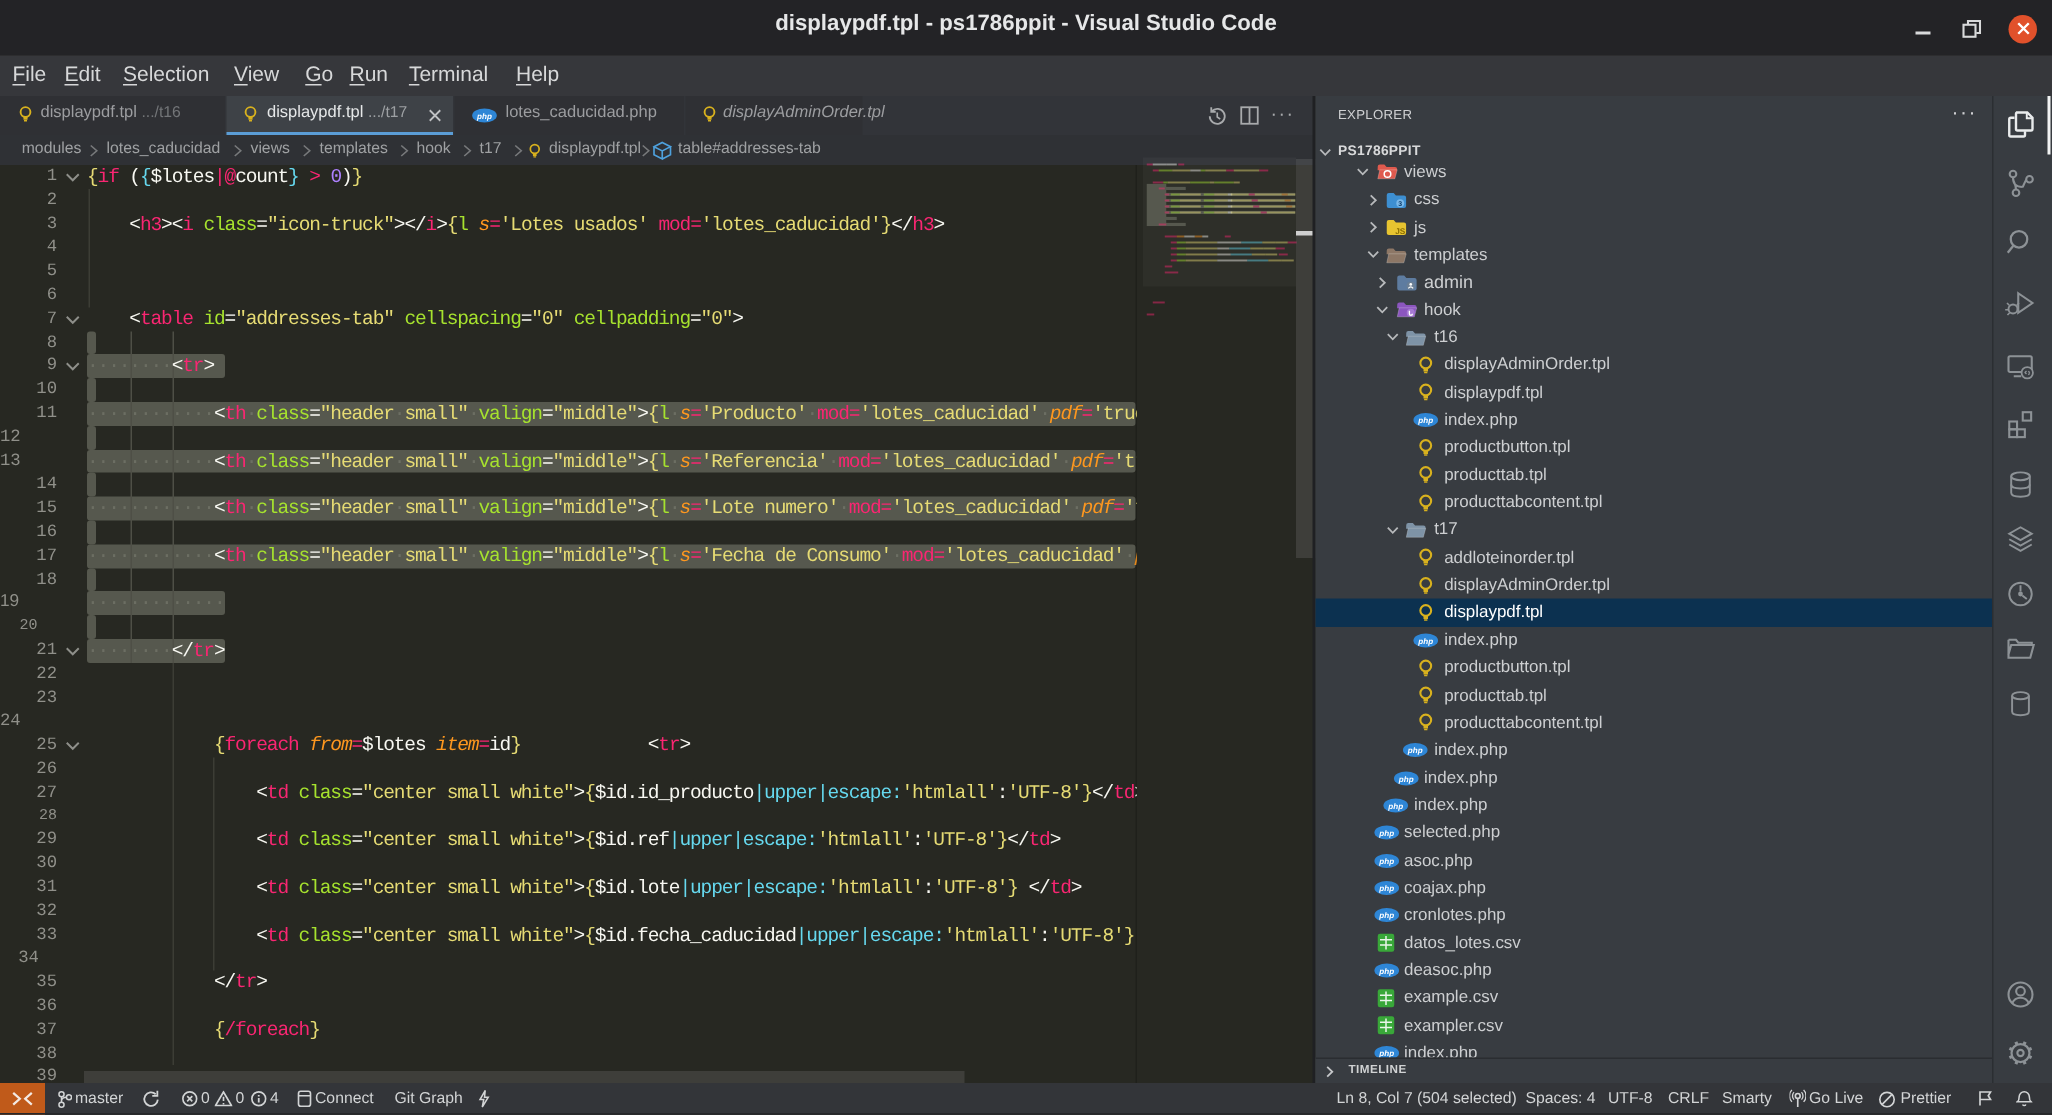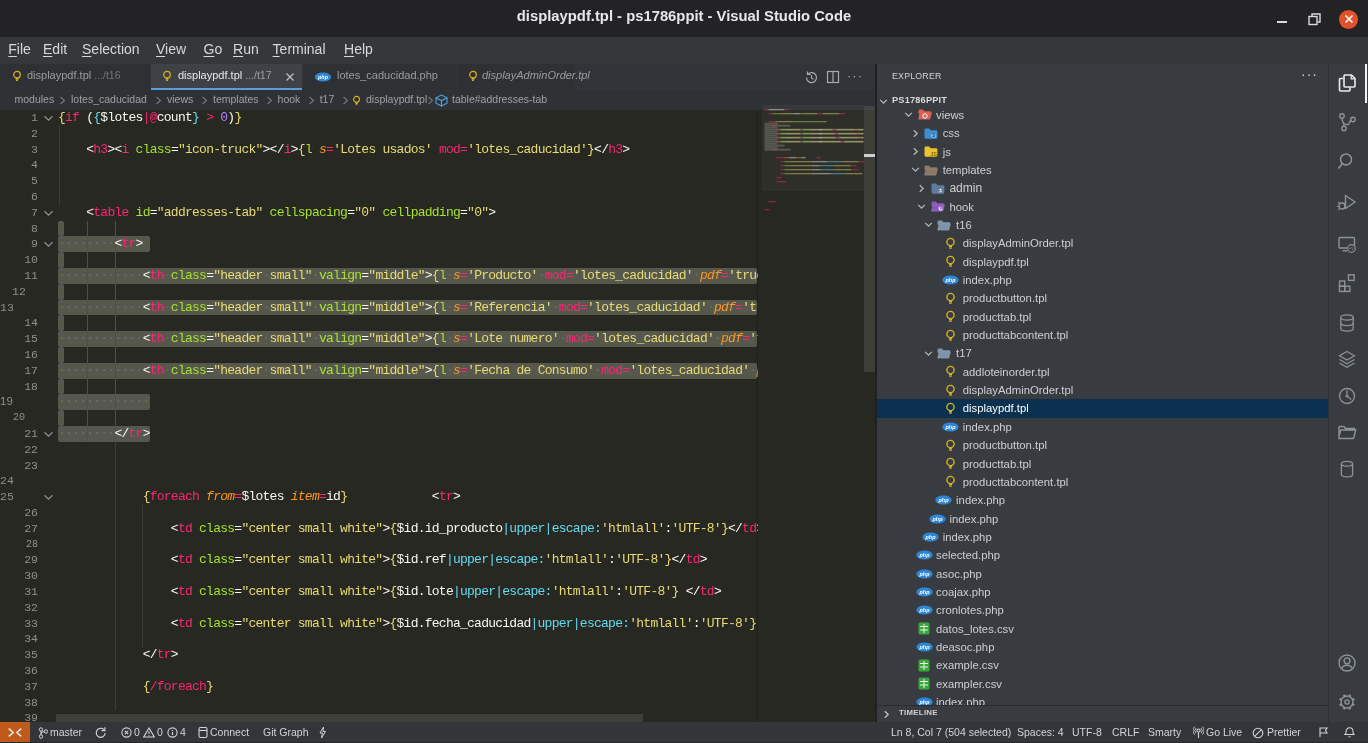--- a/index.html
+++ b/index.html
@@ -130,43 +130,43 @@
 <div style="position:absolute;left:0;top:125.8px;width:38px;text-align:right;font-family:'Liberation Mono',monospace;font-size:11.5px;line-height:15.8px;color:#90908a">2</div>
 <div style="position:absolute;left:0;top:141.6px;width:38px;text-align:right;font-family:'Liberation Mono',monospace;font-size:11.5px;line-height:15.8px;color:#90908a">3</div>
 <div style="position:absolute;left:0;top:157.4px;width:38px;text-align:right;font-family:'Liberation Mono',monospace;font-size:11.5px;line-height:15.8px;color:#90908a">4</div>
 <div style="position:absolute;left:0;top:173.2px;width:38px;text-align:right;font-family:'Liberation Mono',monospace;font-size:11.5px;line-height:15.8px;color:#90908a">5</div>
 <div style="position:absolute;left:0;top:189.0px;width:38px;text-align:right;font-family:'Liberation Mono',monospace;font-size:11.5px;line-height:15.8px;color:#90908a">6</div>
 <div style="position:absolute;left:0;top:204.8px;width:38px;text-align:right;font-family:'Liberation Mono',monospace;font-size:11.5px;line-height:15.8px;color:#90908a">7</div>
 <div style="position:absolute;left:0;top:220.6px;width:38px;text-align:right;font-family:'Liberation Mono',monospace;font-size:11.5px;line-height:15.8px;color:#90908a">8</div>
 <div style="position:absolute;left:0;top:236.4px;width:38px;text-align:right;font-family:'Liberation Mono',monospace;font-size:11.5px;line-height:15.8px;color:#90908a">9</div>
 <div style="position:absolute;left:0;top:252.2px;width:38px;text-align:right;font-family:'Liberation Mono',monospace;font-size:11.5px;line-height:15.8px;color:#90908a">10</div>
 <div style="position:absolute;left:0;top:268.0px;width:38px;text-align:right;font-family:'Liberation Mono',monospace;font-size:11.5px;line-height:15.8px;color:#90908a">11</div>
-<div style="position:absolute;left:0;top:283.8px;width:38px;text-align:center;font-family:'Liberation Mono',monospace;font-size:11.5px;line-height:15.8px;color:#90908a">12</div>
+<div style="position:absolute;left:0;top:283.8px;width:38px;text-align:left;font-family:'Liberation Mono',monospace;font-size:11.5px;line-height:15.8px;color:#90908a">12</div>
 <div style="position:absolute;left:0;top:299.6px;width:38px;text-align:left;font-family:'Liberation Mono',monospace;font-size:11.5px;line-height:15.8px;color:#90908a">13</div>
 <div style="position:absolute;left:0;top:315.4px;width:38px;text-align:right;font-family:'Liberation Mono',monospace;font-size:11.5px;line-height:15.8px;color:#90908a">14</div>
 <div style="position:absolute;left:0;top:331.2px;width:38px;text-align:right;font-family:'Liberation Mono',monospace;font-size:11.5px;line-height:15.8px;color:#90908a">15</div>
 <div style="position:absolute;left:0;top:347.0px;width:38px;text-align:right;font-family:'Liberation Mono',monospace;font-size:11.5px;line-height:15.8px;color:#90908a">16</div>
 <div style="position:absolute;left:0;top:362.8px;width:38px;text-align:right;font-family:'Liberation Mono',monospace;font-size:11.5px;line-height:15.8px;color:#90908a">17</div>
 <div style="position:absolute;left:0;top:378.6px;width:38px;text-align:right;font-family:'Liberation Mono',monospace;font-size:11.5px;line-height:15.8px;color:#90908a">18</div>
 <div style="position:absolute;left:0;top:394.4px;width:38px;text-align:left;font-family:Liberation Sans, sans-serif;font-size:11.5px;line-height:15.8px;color:#90908a">19</div>
 <div style="position:absolute;left:0;top:410.2px;width:38px;text-align:center;font-family:'Liberation Mono',monospace;font-size:10px;line-height:15.8px;color:#90908a">20</div>
 <div style="position:absolute;left:0;top:426.0px;width:38px;text-align:right;font-family:'Liberation Mono',monospace;font-size:11.5px;line-height:15.8px;color:#90908a">21</div>
 <div style="position:absolute;left:0;top:441.8px;width:38px;text-align:right;font-family:'Liberation Mono',monospace;font-size:11.5px;line-height:15.8px;color:#90908a">22</div>
 <div style="position:absolute;left:0;top:457.6px;width:38px;text-align:right;font-family:'Liberation Mono',monospace;font-size:11.5px;line-height:15.8px;color:#90908a">23</div>
 <div style="position:absolute;left:0;top:473.4px;width:38px;font-family:'Liberation Mono',monospace;font-size:11.5px;line-height:15.8px;color:#90908a">24</div>
-<div style="position:absolute;left:0;top:489.2px;width:38px;font-family:'Liberation Mono',monospace;font-size:11.5px;line-height:15.8px;color:#90908a">25</div>
+<div style="position:absolute;left:0;top:489.2px;width:38px;text-align:right;font-family:'Liberation Mono',monospace;font-size:11.5px;line-height:15.8px;color:#90908a">25</div>
 <div style="position:absolute;left:0;top:505.0px;width:38px;text-align:right;font-family:'Liberation Mono',monospace;font-size:11.5px;line-height:15.8px;color:#90908a">26</div>
 <div style="position:absolute;left:0;top:520.8px;width:38px;text-align:right;font-family:'Liberation Mono',monospace;font-size:11.5px;line-height:15.8px;color:#90908a">27</div>
 <div style="position:absolute;left:0;top:536.6px;width:38px;text-align:right;font-family:'Liberation Mono',monospace;font-size:10px;line-height:15.8px;color:#90908a">28</div>
 <div style="position:absolute;left:0;top:552.4px;width:38px;text-align:right;font-family:'Liberation Mono',monospace;font-size:11.5px;line-height:15.8px;color:#90908a">29</div>
 <div style="position:absolute;left:0;top:568.2px;width:38px;text-align:right;font-family:'Liberation Mono',monospace;font-size:11.5px;line-height:15.8px;color:#90908a">30</div>
 <div style="position:absolute;left:0;top:584.0px;width:38px;text-align:right;font-family:'Liberation Mono',monospace;font-size:11.5px;line-height:15.8px;color:#90908a">31</div>
 <div style="position:absolute;left:0;top:599.8px;width:38px;text-align:right;font-family:'Liberation Mono',monospace;font-size:11.5px;line-height:15.8px;color:#90908a">32</div>
 <div style="position:absolute;left:0;top:615.6px;width:38px;text-align:right;font-family:'Liberation Mono',monospace;font-size:11.5px;line-height:15.8px;color:#90908a">33</div>
-<div style="position:absolute;left:0;top:631.4px;width:38px;text-align:right;font-family:'Liberation Mono',monospace;font-size:11.5px;line-height:15.8px;color:#90908a">34</div>
+<div style="position:absolute;left:0;top:631.4px;width:38px;text-align:center;font-family:'Liberation Mono',monospace;font-size:11.5px;line-height:15.8px;color:#90908a">34</div>
 <div style="position:absolute;left:0;top:647.2px;width:38px;text-align:right;font-family:'Liberation Mono',monospace;font-size:11.5px;line-height:15.8px;color:#90908a">35</div>
 <div style="position:absolute;left:0;top:663.0px;width:38px;text-align:right;font-family:'Liberation Mono',monospace;font-size:11.5px;line-height:15.8px;color:#90908a">36</div>
 <div style="position:absolute;left:0;top:678.8px;width:38px;text-align:right;font-family:'Liberation Mono',monospace;font-size:11.5px;line-height:15.8px;color:#90908a">37</div>
 <div style="position:absolute;left:0;top:694.6px;width:38px;text-align:right;font-family:'Liberation Mono',monospace;font-size:11.5px;line-height:15.8px;color:#90908a">38</div>
 <div style="position:absolute;left:0;top:710.4px;width:38px;text-align:right;font-family:'Liberation Mono',monospace;font-size:11.5px;line-height:15.8px;color:#90908a">39</div>
 <svg style="position:absolute;left:43px;top:114.9px" width="11" height="7">
     <path d="M1.5 1.2 L5.5 5.2 L9.5 1.2" stroke="#8e8f8a" stroke-width="1.3" fill="none"></path>
   </svg>
 <svg style="position:absolute;left:43px;top:209.7px" width="11" height="7">
     <path d="M1.5 1.2 L5.5 5.2 L9.5 1.2" stroke="#8e8f8a" stroke-width="1.3" fill="none"></path>

